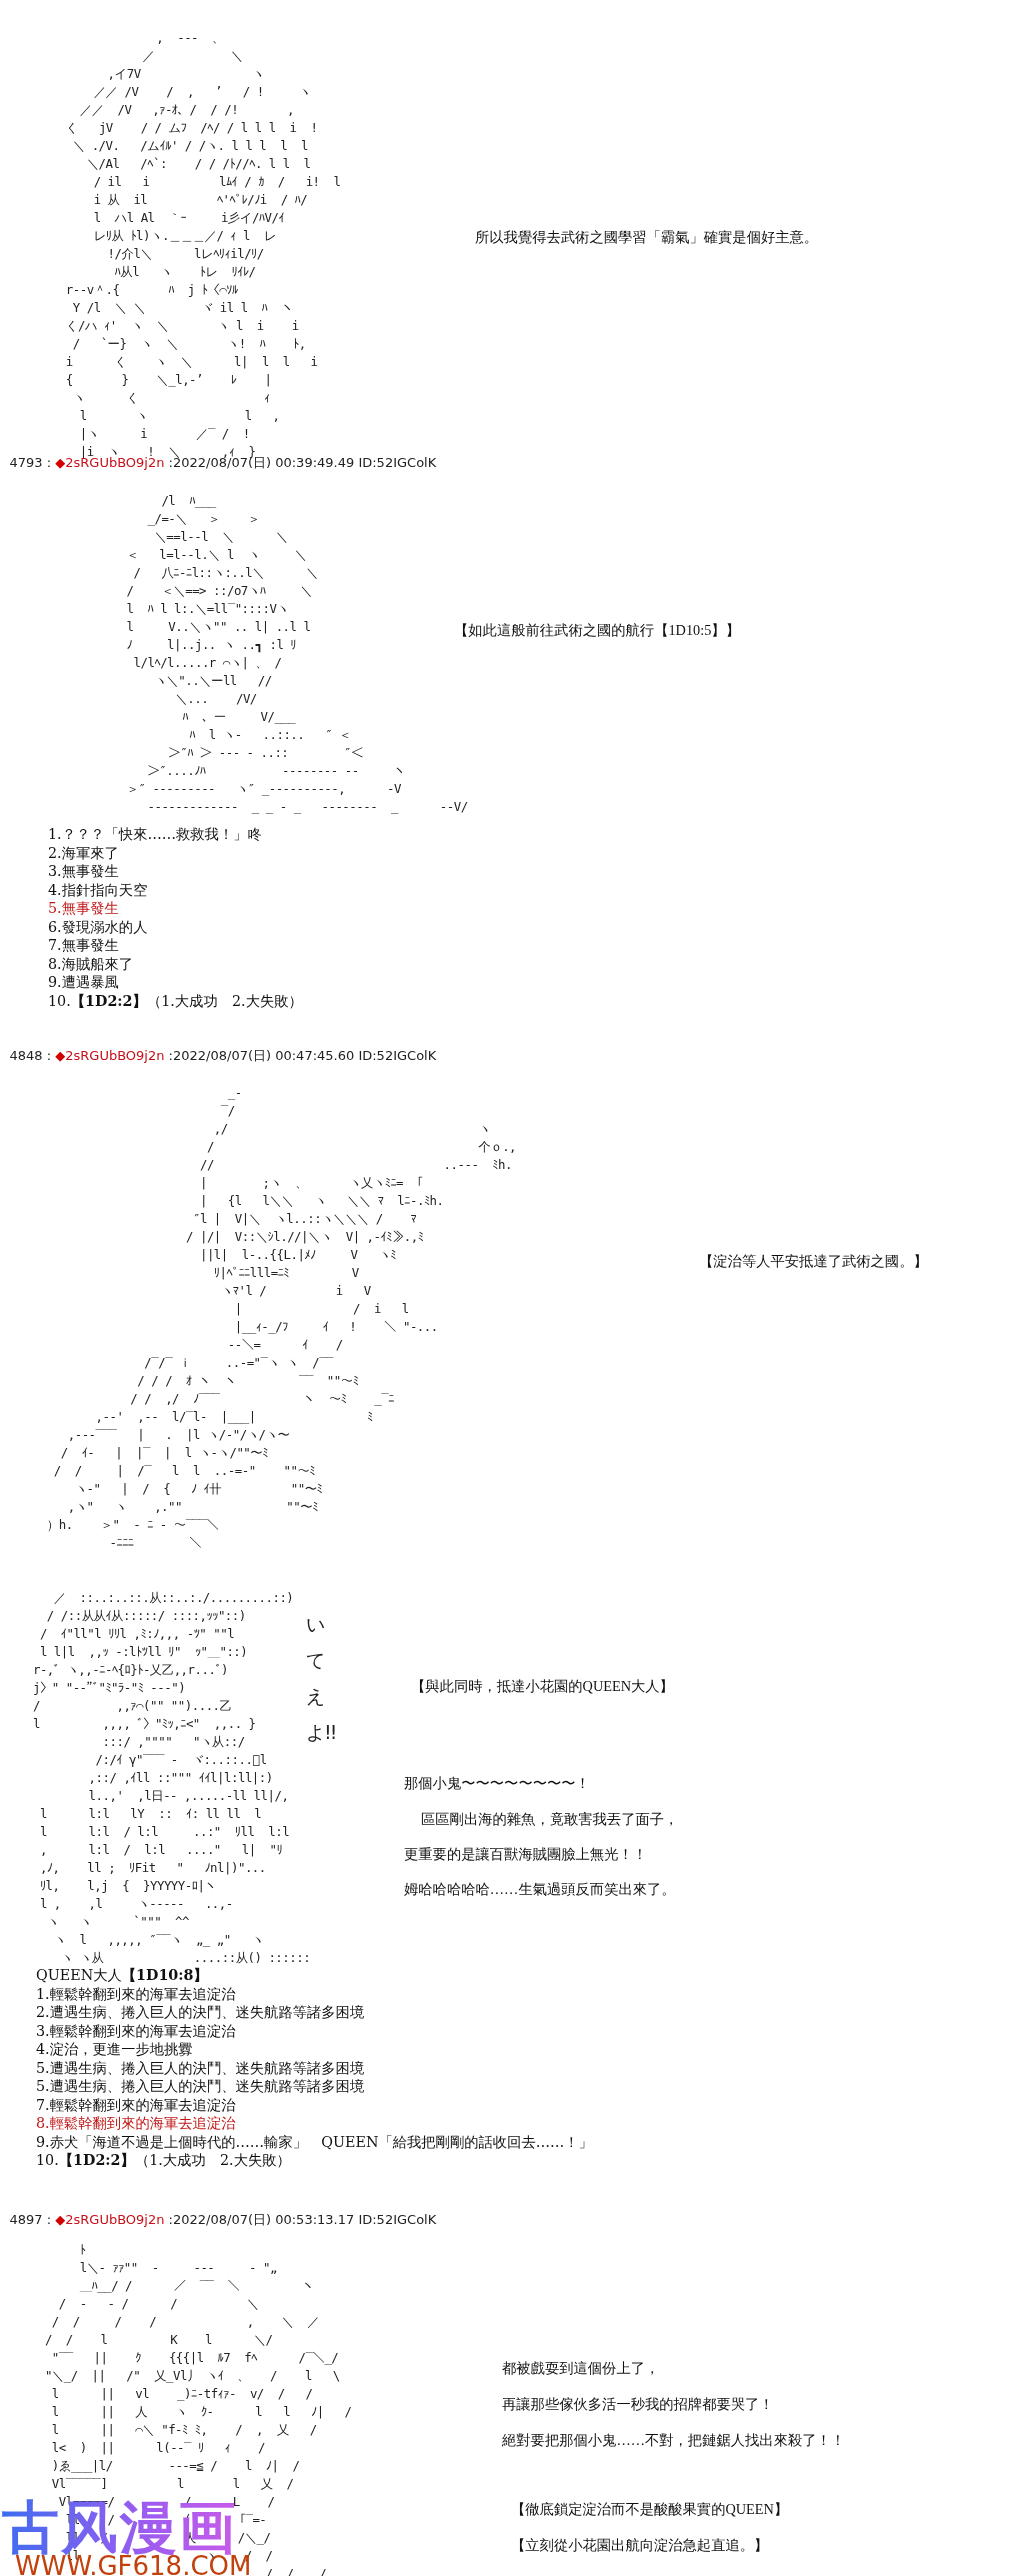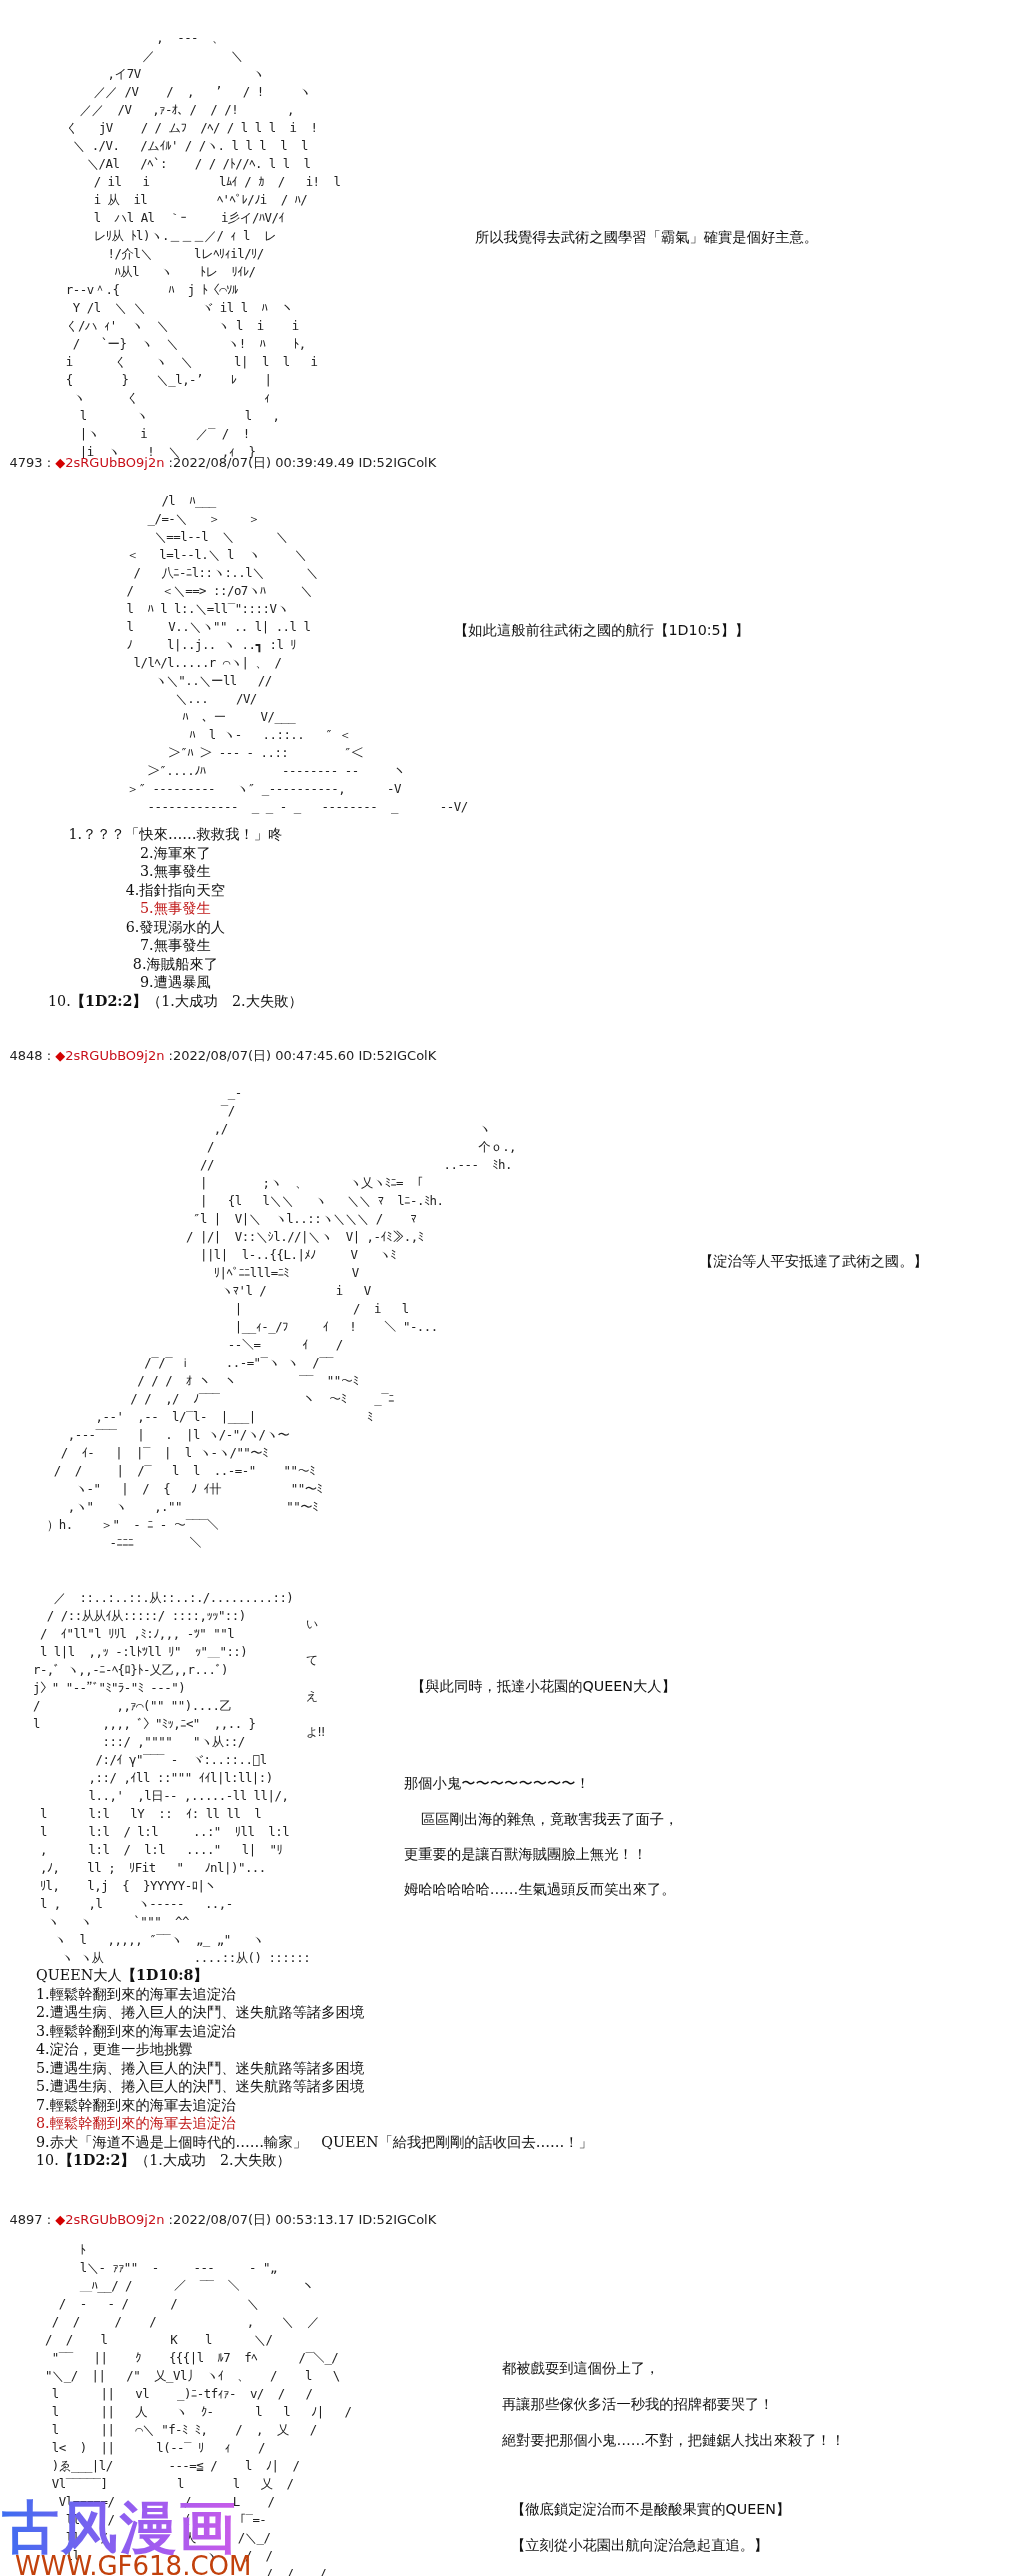--- a/index.html
+++ b/index.html
@@ -1,20 +1,20 @@
 <!DOCTYPE html>
 <html style="font-size:15px"><head>
 <meta charset="utf-8">
 <style>
   html, body { margin: 0; padding: 0; background: #ffffff; }
   body { width: 1027px; height: 2576px; position: relative; overflow: hidden;
          font-family: "DejaVu Sans", sans-serif; color: #111; }
   .aa { position: absolute; font-family: "DejaVu Sans Mono", monospace; font-size: 12.4px;
         line-height: 18px; white-space: pre; color: #222; letter-spacing: -0.5px; }
-  .say { position: absolute; font-size: 14.3px; color: #111; white-space: nowrap; }
+  .say { position: absolute; font-size: 14.3px; color: #111; white-space: nowrap; font-family: Liberation Serif, serif; }
   .hdr { position: absolute; left: 9.5px; font-size: 13px; color: #222; white-space: nowrap; }
   .hdr .trip { color: #c8101a; }
   .hdr .diamond { color: #d40000; }
   .list { position: absolute; font-family: "DejaVu Serif", serif; font-size: 14.3px; line-height: 18.5px; color: #111; }
   .list .item { white-space: nowrap; }
   .list .item.hit { color: #c01818; }
   .bold { font-weight: bold; }
   .wm { position: absolute; left: 0; top: 2490px; width: 285px; height: 86px; }
   .wm .cn { position: absolute; left: 1.9px; top: 0; font-size: 57px; font-weight: bold; letter-spacing: 1.9px;
             background: linear-gradient(90deg, #3d6df0, #9b5cf0, #e05ae6); -webkit-background-clip: text;
@@ -67,21 +67,21 @@
               ヽ＼"..＼ーll   //
                  ＼...    /V/
                   ﾊ  、ー     V/___
                    ﾊ  l ヽ-   ..::..   ″ ＜
                 ＞″ﾊ ＞ --- - ..::        ″＜
              ＞″....ﾉﾊ           -------- --     ヽ
           ＞″ ---------   ヽ″ _----------,      -V
              -------------  _ _ - _   --------  _      --V/</div>
 <div class="say" style="left:454px; top:621px;">【如此這般前往武術之國的航行【1D10:5】】</div>
 
-<div class="list" style="left:48px; top:825px;text-align:center;">
+<div class="list" style="left:48px; top:825px;">
   <div class="item">1.？？？「快來……救救我！」咚</div>
   <div class="item">2.海軍來了</div>
   <div class="item">3.無事發生</div>
   <div class="item">4.指針指向天空</div>
   <div class="item hit">5.無事發生</div>
   <div class="item">6.發現溺水的人</div>
   <div class="item">7.無事發生</div>
   <div class="item">8.海賊船來了</div>
   <div class="item">9.遭遇暴風</div>
   <div class="item"><span>10.</span><span class="bold">【1D2:2】</span><span>（1.大成功　2.大失敗）</span></div>
@@ -133,21 +133,21 @@
           l..,'  ,l日-‐ ,.....-ll ll|/,
    l      l:l   lY  ::  ｲ: ll ll  l
    l      l:l  / l:l     ..:"  ﾘll  l:l
    ,      l:l  /  l:l   ...."   l|  "ﾘ
    ,ﾉ,    ll ;  ﾘFit   "   ﾉnl|)"...
    ﾘl,    l,j  {  }YYYYY-ﾛ|ヽ
    l ,    ,l     ヽ‐‐‐--   ..,-
     ヽ   ヽ      `"""  ^^
      ヽ  l   ,,,,, ″‾‾ヽ  „_ „"   ヽ
       ヽ ヽ从             ....::从() ::::::</div>
-<div class="aa" style="left:306px; top:1606px; width:17px; white-space:normal; word-break:break-all; font-size:12px; line-height:36px;">いてえよ‼</div>
+<div class="aa" style="left:306px; top:1606px; width:17px; white-space:normal; word-break:break-all; font-size:19px; line-height:36px;">いてえよ‼</div>
 <div class="say" style="left:411px; top:1677px;">【與此同時，抵達小花園的QUEEN大人】</div>
 <div class="say" style="left:404px; top:1774px;">那個小鬼〜〜〜〜〜〜〜〜！</div>
 <div class="say" style="left:404px; top:1810px;padding-left:17px;">區區剛出海的雜魚，竟敢害我丟了面子，</div>
 <div class="say" style="left:404px; top:1845px;">更重要的是讓百獸海賊團臉上無光！！</div>
 <div class="say" style="left:404px; top:1880px;">姆哈哈哈哈哈……生氣過頭反而笑出來了。</div>
 
 <div class="list" style="left:36px; top:1966px;">
   <div class="item"><span>QUEEN大人</span><span class="bold">【1D10:8】</span></div>
   <div class="item">1.輕鬆幹翻到來的海軍去追淀治</div>
   <div class="item">2.遭遇生病、捲入巨人的決鬥、迷失航路等諸多困境</div>

